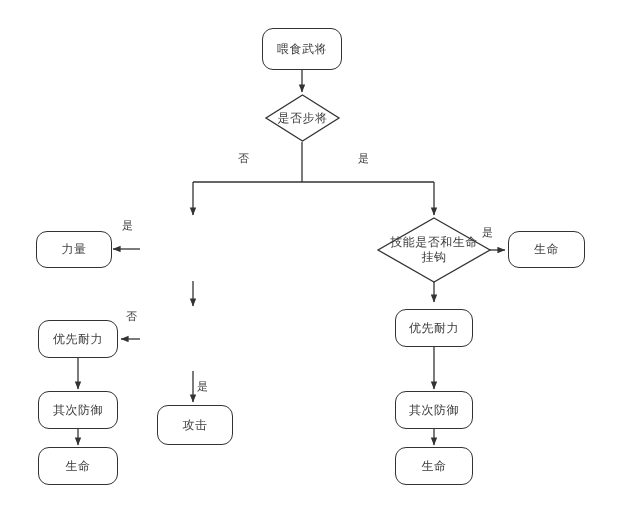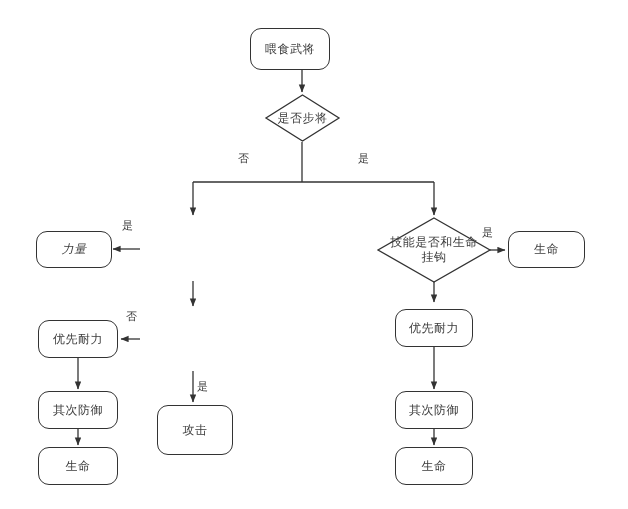--- a/index.html
+++ b/index.html
@@ -67,48 +67,48 @@
       <path d="M78,428 L78,445" marker-end="url(#arrow)"></path>
 
       <path d="M490,250 L505,250" marker-end="url(#arrow)"></path>
 
       <path d="M434,281 L434,302" marker-end="url(#arrow)"></path>
       <path d="M434,347 L434,389" marker-end="url(#arrow)"></path>
       <path d="M434,428 L434,445" marker-end="url(#arrow)"></path>
     </g>
   </svg>
 
-  <div class="node rounded" style="left:250px;top:28px;width:80px;height:42px;">喂食武将</div>
+  <div class="node rounded" style="left:262px;top:28px;width:80px;height:42px;">喂食武将</div>
 
   <div class="diamond" style="left:265px;top:94px;width:75px;height:48px;">
     <svg width="75" height="48" viewBox="0 0 75 48" xmlns="http://www.w3.org/2000/svg">
       <polygon points="37.5,1 74,24 37.5,47 1,24" fill="#ffffff" stroke="#333333" stroke-width="1.3"></polygon>
     </svg>
     <div class="dlabel">是否步将</div>
   </div>
 
   <div class="edge-label" style="left:238px;top:152px;">否</div>
   <div class="edge-label" style="left:358px;top:152px;">是</div>
 
 
   <div class="edge-label" style="left:122px;top:219px;">是</div>
 
-  <div class="node rounded" style="left:36px;top:231px;width:76px;height:37px;font-style:italic;">力量</div>
+  <div class="node rounded" style="left:36px;top:231px;width:76px;height:37px;">力量</div>
 
 
   <div class="edge-label" style="left:126px;top:310px;">否</div>
   <div class="edge-label" style="left:197px;top:380px;">是</div>
 
   <div class="node rounded" style="left:38px;top:320px;width:80px;height:38px;">优先耐力</div>
 
   <div class="node rounded" style="left:38px;top:391px;width:80px;height:38px;">其次防御</div>
 
   <div class="node rounded" style="left:38px;top:447px;width:80px;height:38px;">生命</div>
 
-  <div class="node rounded" style="left:157px;top:405px;width:76px;height:50px;">攻击</div>
+  <div class="node rounded" style="left:157px;top:405px;width:76px;height:40px;">攻击</div>
 
   <div class="diamond" style="left:377px;top:217px;width:114px;height:66px;">
     <svg width="114" height="66" viewBox="0 0 114 66" xmlns="http://www.w3.org/2000/svg">
       <polygon points="57,1 113,33 57,65 1,33" fill="#ffffff" stroke="#333333" stroke-width="1.3"></polygon>
     </svg>
     <div class="dlabel">技能是否和生命
 挂钩</div>
   </div>
 
   <div class="edge-label" style="left:482px;top:226px;">是</div>

